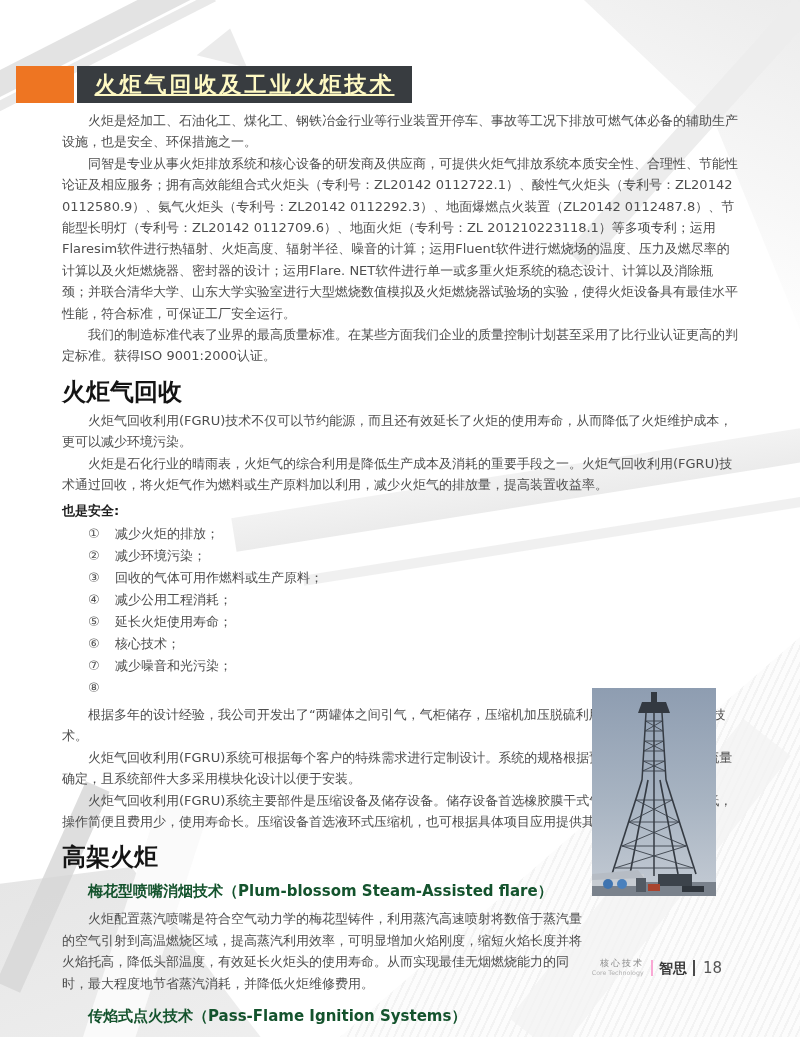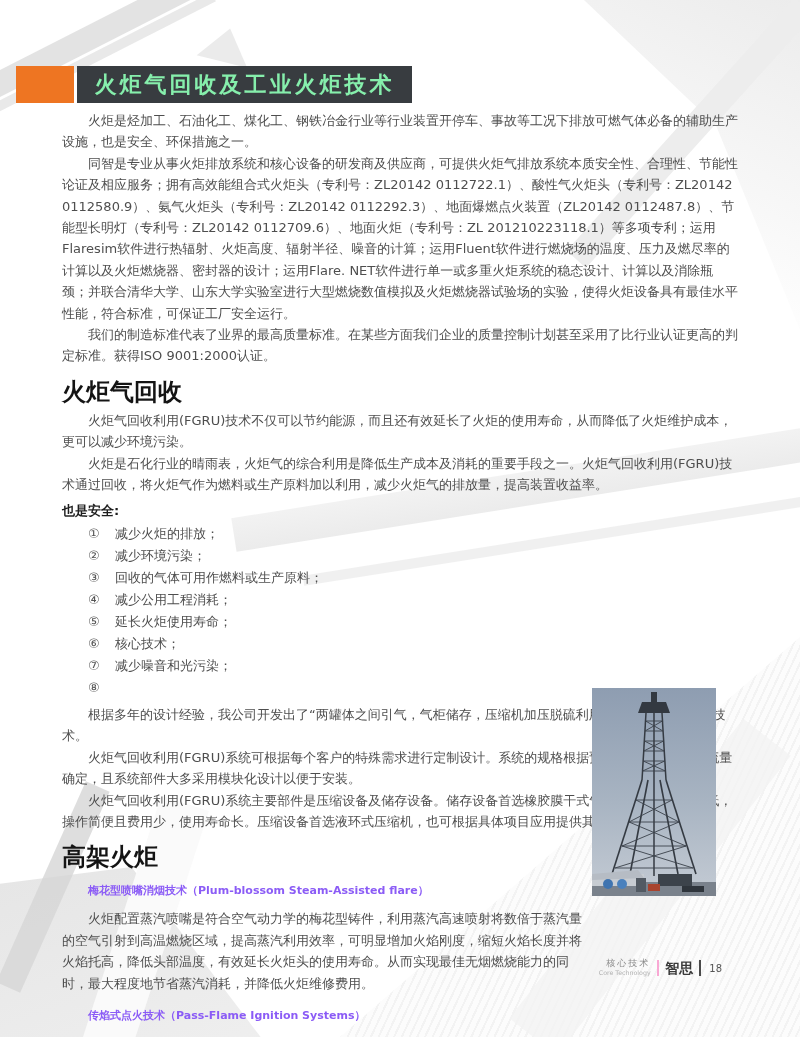--- a/index.html
+++ b/index.html
@@ -29,45 +29,45 @@
   .deco-br-hatch { right:0; bottom:0; width:460px; height:400px;
     background:repeating-linear-gradient(115deg,#efefef 0 2px,#fbfbfb 2px 7px);
     clip-path:polygon(100% 0, 100% 100%, 0 100%); opacity:.75; }
   .deco-br-band  { right:-40px; bottom:120px; width:380px; height:60px; background:#f3f3f3; transform:rotate(-52deg); opacity:.8; }
 
   
   .header { position:absolute; left:0; top:66px; width:100%; height:37px; z-index:2; }
   .header-orange { position:absolute; left:16px; top:0; width:58px; height:37px; background:#ee7522; }
   .header-bar { position:absolute; left:77px; top:0; width:335px; height:37px; background:#383c40;
     display:flex; align-items:center; justify-content:center; }
-  .header-title { color:#86efac; font-weight:bold; font-size:22px; letter-spacing:3px; white-space:nowrap; }
+  .header-title { color:#fef9c3; font-weight:bold; font-size:22px; letter-spacing:3px; white-space:nowrap;text-decoration:underline; }
 
   
   .content { position:absolute; left:62px; top:110px; width:676px; z-index:2;
     font-size:13px; line-height:21.4px; }
   .content p { margin:0; text-indent:2em; }
   .h1 { font-size:24px; font-weight:bold; color:#141414; margin:13px 0 6px; line-height:24px; }
   .label-bold { font-weight:bold; color:#1e1e1e; margin:4px 0 2px; }
-  .h2 { font-size:11px; font-weight:bold; color:#8b5cf6; margin:12px 0 7px 26px; line-height:20px; }
+  .h2 { font-size:15px; font-weight:bold; color:#14532d; margin:12px 0 7px 26px; line-height:20px; }
   .list { margin:1px 0 5px 26px; }
   .list-item { display:flex; line-height:22px; }
   .list-num { width:18px; flex:0 0 18px; margin-right:9px; color:#555; }
   .narrow { width:522px; }
 
   
   .tower-photo { position:absolute; left:592px; top:688px; width:124px; height:208px; z-index:3; display:block; }
 
   
   .footer { position:absolute; right:78px; bottom:60px; z-index:2; display:flex; align-items:center;justify-content:center; }
   .footer-labels { text-align:right; margin-right:7px; line-height:1; }
   .footer-cn { font-size:9px; color:#8a8a8a; letter-spacing:2px; }
   .footer-en { font-size:7px; color:#b0b0b0; margin-top:2px; transform:scale(.9); transform-origin:right; }
   .footer-brand { font-size:14px; font-weight:bold; color:#3a3a3a;
     border-left:2px solid #f9a8d4; border-right:2px solid #4a4a4a; padding:0 6px; line-height:16px; }
-  .footer-page { font-size:10px; color:#555; margin-left:8px; }
+  .footer-page { font-size:15px; color:#555; margin-left:8px; }
 </style>
 </head>
 <body>
 
 <div class="page">
 
   <div class="deco deco-tl-beam1"></div>
   <div class="deco deco-tl-beam2"></div>
   <div class="deco deco-tl-tri"></div>
   <div class="deco deco-top-band"></div>

